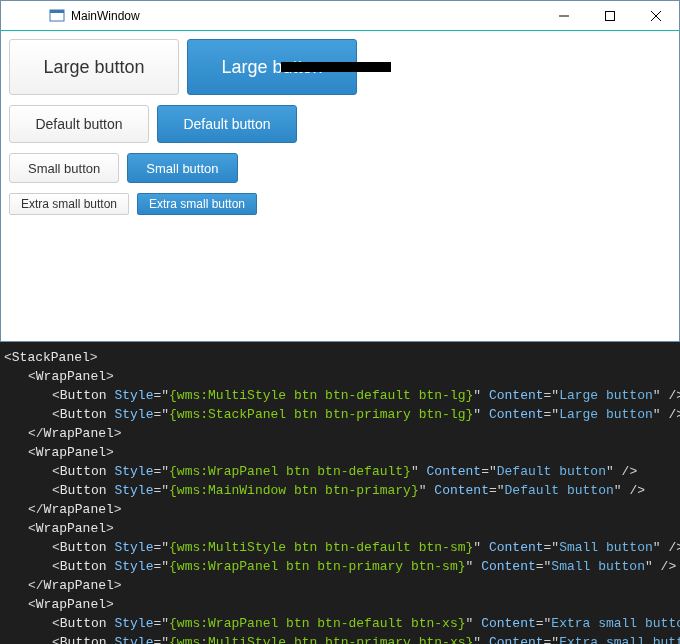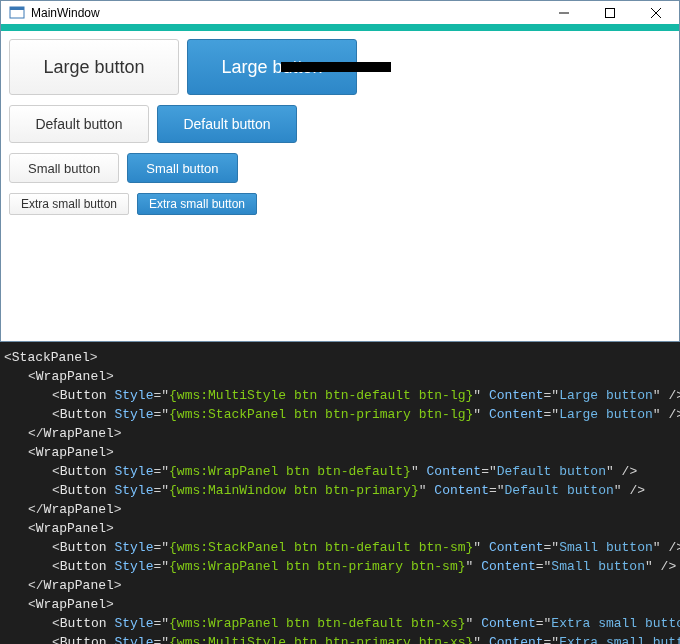--- a/index.html
+++ b/index.html
@@ -16,21 +16,22 @@
   .window {
     width: 680px;
     border: 1px solid #6f8ea8;
     background: #fff;
   }
   .titlebar {
     height: 30px;
     display: flex;
     align-items: center;
     background: #fff;
-    border-bottom: 7px solid #14b8a6;
+    border-bottom: 1px solid #14b8a6;
+    padding-left: 40px;
   }
   .titlebar .app-icon {
     width: 16px; height: 16px;
     margin: 0 6px 0 8px;
     display: inline-block;
   }
   .titlebar .app-icon svg { display: block; }
   .titlebar .title {
     flex: 0 0 auto;
     font-size: 12px;
@@ -177,20 +178,20 @@
 <div class="codepanel"><span class="lt">&lt;</span><span class="elem">StackPanel</span><span class="lt">&gt;</span>
 <span class="indent1"><span class="lt">&lt;</span><span class="elem">WrapPanel</span><span class="lt">&gt;</span></span>
 <span class="indent2"><span class="lt">&lt;</span><span class="elem">Button</span> <span class="attr">Style</span><span class="punc">="</span><span class="val-y">{wms:MultiStyle btn btn-default btn-lg}</span><span class="punc">"</span> <span class="attr">Content</span><span class="punc">="</span><span class="val-b">Large button</span><span class="punc">"</span> <span class="lt">/&gt;</span></span>
 <span class="indent2"><span class="lt">&lt;</span><span class="elem">Button</span> <span class="attr">Style</span><span class="punc">="</span><span class="val-y">{wms:StackPanel btn btn-primary btn-lg}</span><span class="punc">"</span> <span class="attr">Content</span><span class="punc">="</span><span class="val-b">Large button</span><span class="punc">"</span> <span class="lt">/&gt;</span></span>
 <span class="indent1"><span class="lt">&lt;/</span><span class="elem">WrapPanel</span><span class="lt">&gt;</span></span>
 <span class="indent1"><span class="lt">&lt;</span><span class="elem">WrapPanel</span><span class="lt">&gt;</span></span>
 <span class="indent2"><span class="lt">&lt;</span><span class="elem">Button</span> <span class="attr">Style</span><span class="punc">="</span><span class="val-y">{wms:WrapPanel btn btn-default}</span><span class="punc">"</span> <span class="attr">Content</span><span class="punc">="</span><span class="val-b">Default button</span><span class="punc">"</span> <span class="lt">/&gt;</span></span>
 <span class="indent2"><span class="lt">&lt;</span><span class="elem">Button</span> <span class="attr">Style</span><span class="punc">="</span><span class="val-y">{wms:MainWindow btn btn-primary}</span><span class="punc">"</span> <span class="attr">Content</span><span class="punc">="</span><span class="val-b">Default button</span><span class="punc">"</span> <span class="lt">/&gt;</span></span>
 <span class="indent1"><span class="lt">&lt;/</span><span class="elem">WrapPanel</span><span class="lt">&gt;</span></span>
 <span class="indent1"><span class="lt">&lt;</span><span class="elem">WrapPanel</span><span class="lt">&gt;</span></span>
-<span class="indent2"><span class="lt">&lt;</span><span class="elem">Button</span> <span class="attr">Style</span><span class="punc">="</span><span class="val-y">{wms:StackPanel btn btn-default btn-sm}</span><span class="punc">"</span> <span class="attr">Content</span><span class="punc">="</span><span class="val-b">Small button</span><span class="punc">"</span> <span class="lt">/&gt;</span></span>
+<span class="indent2"><span class="lt">&lt;</span><span class="elem">Button</span> <span class="attr">Style</span><span class="punc">="</span><span class="val-y">{wms:MultiStyle btn btn-default btn-sm}</span><span class="punc">"</span> <span class="attr">Content</span><span class="punc">="</span><span class="val-b">Small button</span><span class="punc">"</span> <span class="lt">/&gt;</span></span>
 <span class="indent2"><span class="lt">&lt;</span><span class="elem">Button</span> <span class="attr">Style</span><span class="punc">="</span><span class="val-y">{wms:WrapPanel btn btn-primary btn-sm}</span><span class="punc">"</span> <span class="attr">Content</span><span class="punc">="</span><span class="val-b">Small button</span><span class="punc">"</span> <span class="lt">/&gt;</span></span>
 <span class="indent1"><span class="lt">&lt;/</span><span class="elem">WrapPanel</span><span class="lt">&gt;</span></span>
 <span class="indent1"><span class="lt">&lt;</span><span class="elem">WrapPanel</span><span class="lt">&gt;</span></span>
 <span class="indent2"><span class="lt">&lt;</span><span class="elem">Button</span> <span class="attr">Style</span><span class="punc">="</span><span class="val-y">{wms:WrapPanel btn btn-default btn-xs}</span><span class="punc">"</span> <span class="attr">Content</span><span class="punc">="</span><span class="val-b">Extra small button</span> </span>
 <span class="indent2"><span class="lt">&lt;</span><span class="elem">Button</span> <span class="attr">Style</span><span class="punc">="</span><span class="val-y">{wms:MultiStyle btn btn-primary btn-xs}</span><span class="punc">"</span> <span class="attr">Content</span><span class="punc">="</span><span class="val-b">Extra small button</span> </span>
 
 </div>
 
 </body></html>

